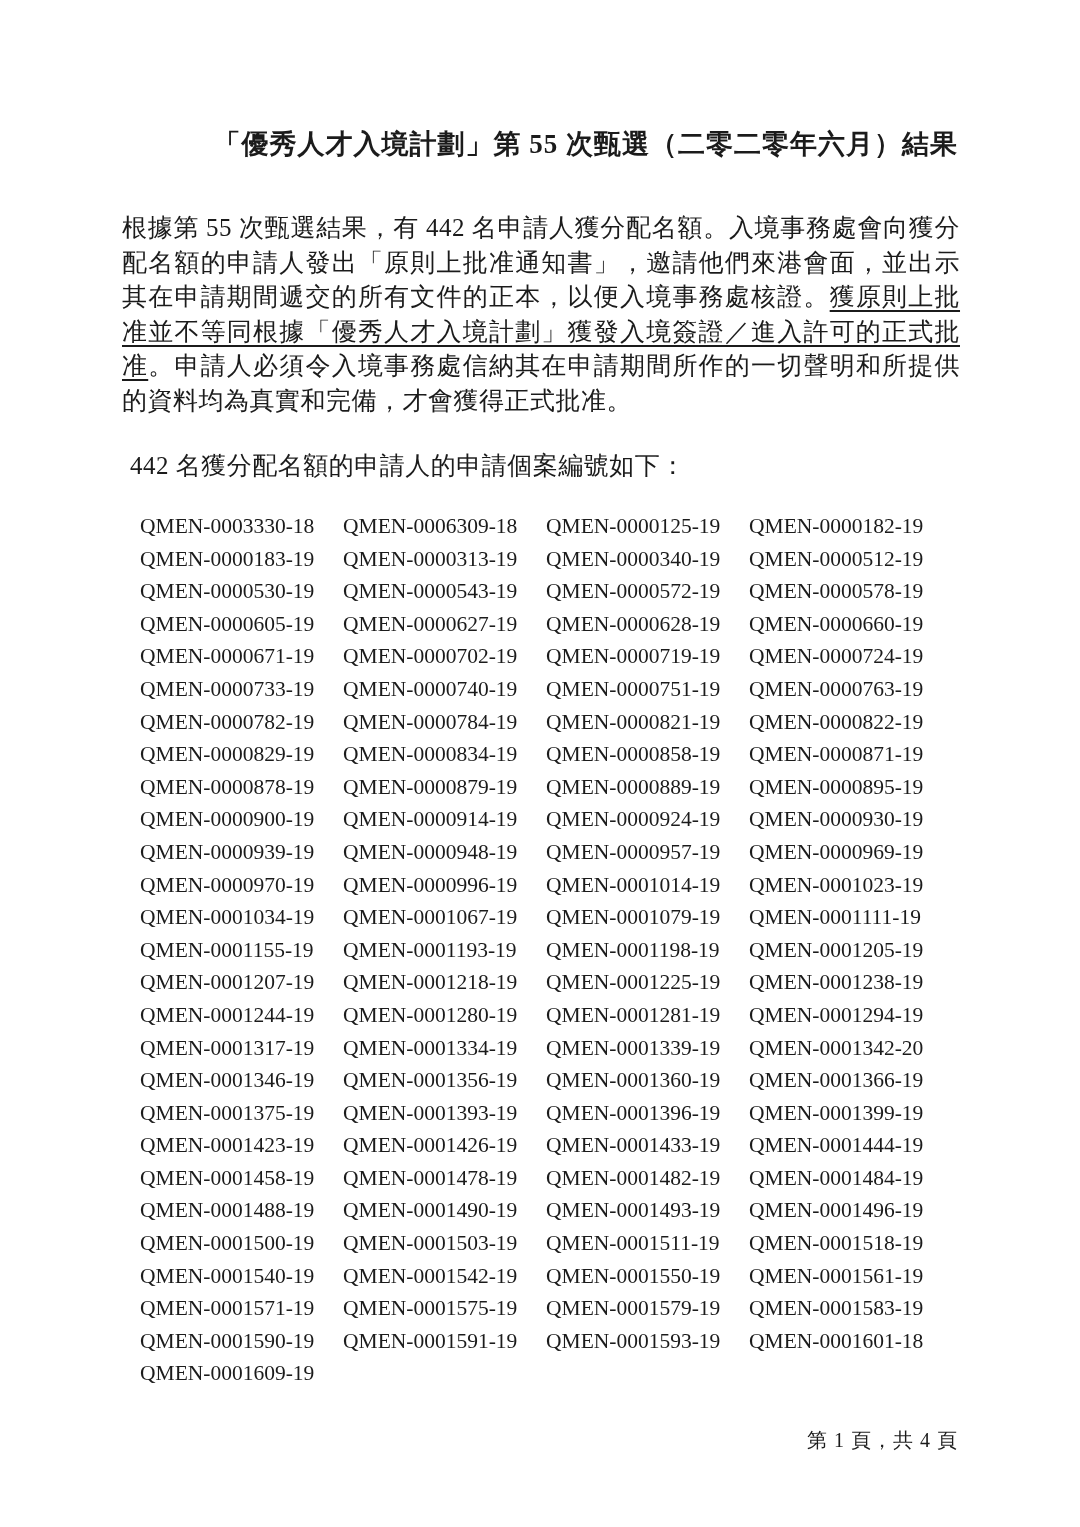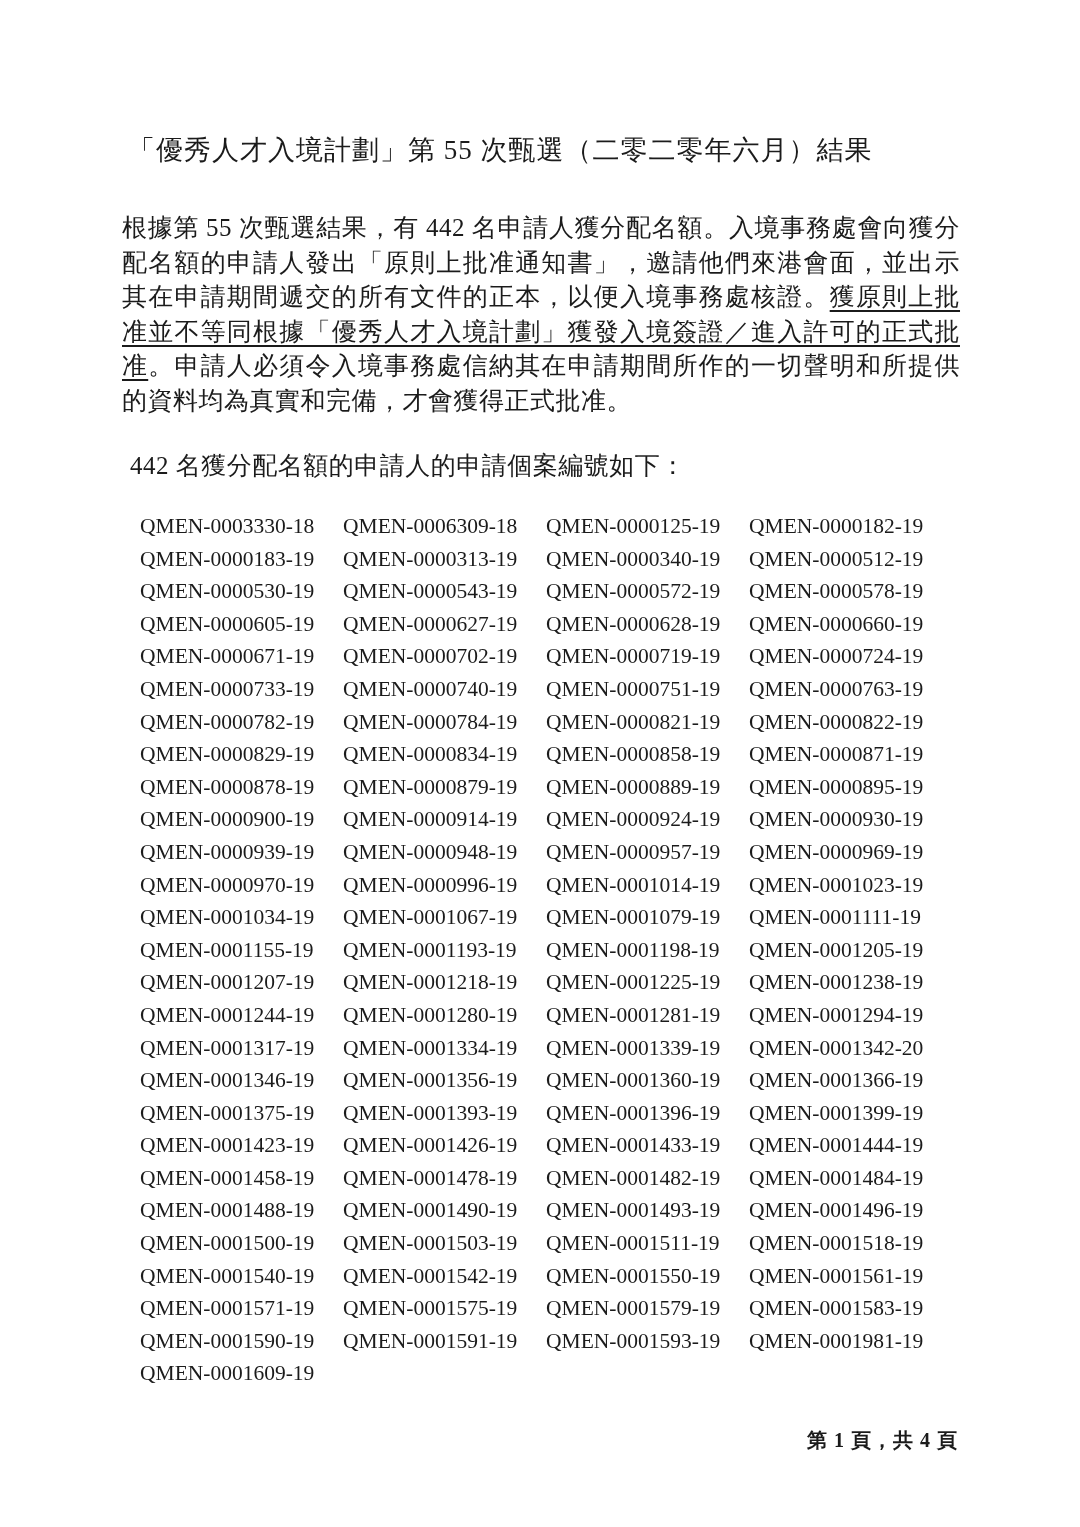--- a/index.html
+++ b/index.html
@@ -14,24 +14,24 @@
     background: #ffffff;
     font-family: "Liberation Serif", "DejaVu Serif", serif;
     color: #1b1b1b;
     overflow: hidden;
   }
   .doc-title {
     position: absolute;
     top: 126px;
     left: 122px;
     width: 836px;
-    margin: 6px;
-    text-align: left;
+    margin: 0;
+    text-align: right;
     font-size: 27px;
-    font-weight: normal;
+    font-weight: bold;
     letter-spacing: 1px;
     white-space: nowrap;
   }
   .doc-paragraph {
     position: absolute;
     top: 211px;
     left: 122px;
     width: 838px;
     margin: 0;
     font-size: 25px;
@@ -65,21 +65,20 @@
     font-size: 21.5px;
     line-height: 32.6px;
     white-space: nowrap;
   }
   .footer {
     position: absolute;
     top: 1427px;
     right: 122px;
     font-size: 20px;
     letter-spacing: 1px;
-    font-weight: bold;
   }
 </style>
 </head>
 <body>
 
 <div class="page">
 
   <h1 class="doc-title">「優秀人才入境計劃」第 55 次甄選（二零二零年六月）結果</h1>
 
   <p class="doc-paragraph"><span>根據第 55 次甄選結果，有 442 名申請人獲分配名額。入境事務處會向獲分配名額的申請人發出「原則上批准通知書」，邀請他們來港會面，並出示其在申請期間遞交的所有文件的正本，以便入境事務處核證。</span><span class="underline">獲原則上批准並不等同根據「優秀人才入境計劃」獲發入境簽證／進入許可的正式批准</span><span>。申請人必須令入境事務處信納其在申請期間所作的一切聲明和所提供的資料均為真實和完備，才會獲得正式批准。</span></p>
@@ -183,19 +182,19 @@
       <div class="case-cell">QMEN-0001542-19</div>
       <div class="case-cell">QMEN-0001550-19</div>
       <div class="case-cell">QMEN-0001561-19</div>
       <div class="case-cell">QMEN-0001571-19</div>
       <div class="case-cell">QMEN-0001575-19</div>
       <div class="case-cell">QMEN-0001579-19</div>
       <div class="case-cell">QMEN-0001583-19</div>
       <div class="case-cell">QMEN-0001590-19</div>
       <div class="case-cell">QMEN-0001591-19</div>
       <div class="case-cell">QMEN-0001593-19</div>
-      <div class="case-cell">QMEN-0001981-19</div>
+      <div class="case-cell">QMEN-0001601-18</div>
       <div class="case-cell">QMEN-0001609-19</div>
     </div>
 
   <div class="footer">第 1 頁，共 4 頁</div>
 
 </div>
 
 </body></html>

